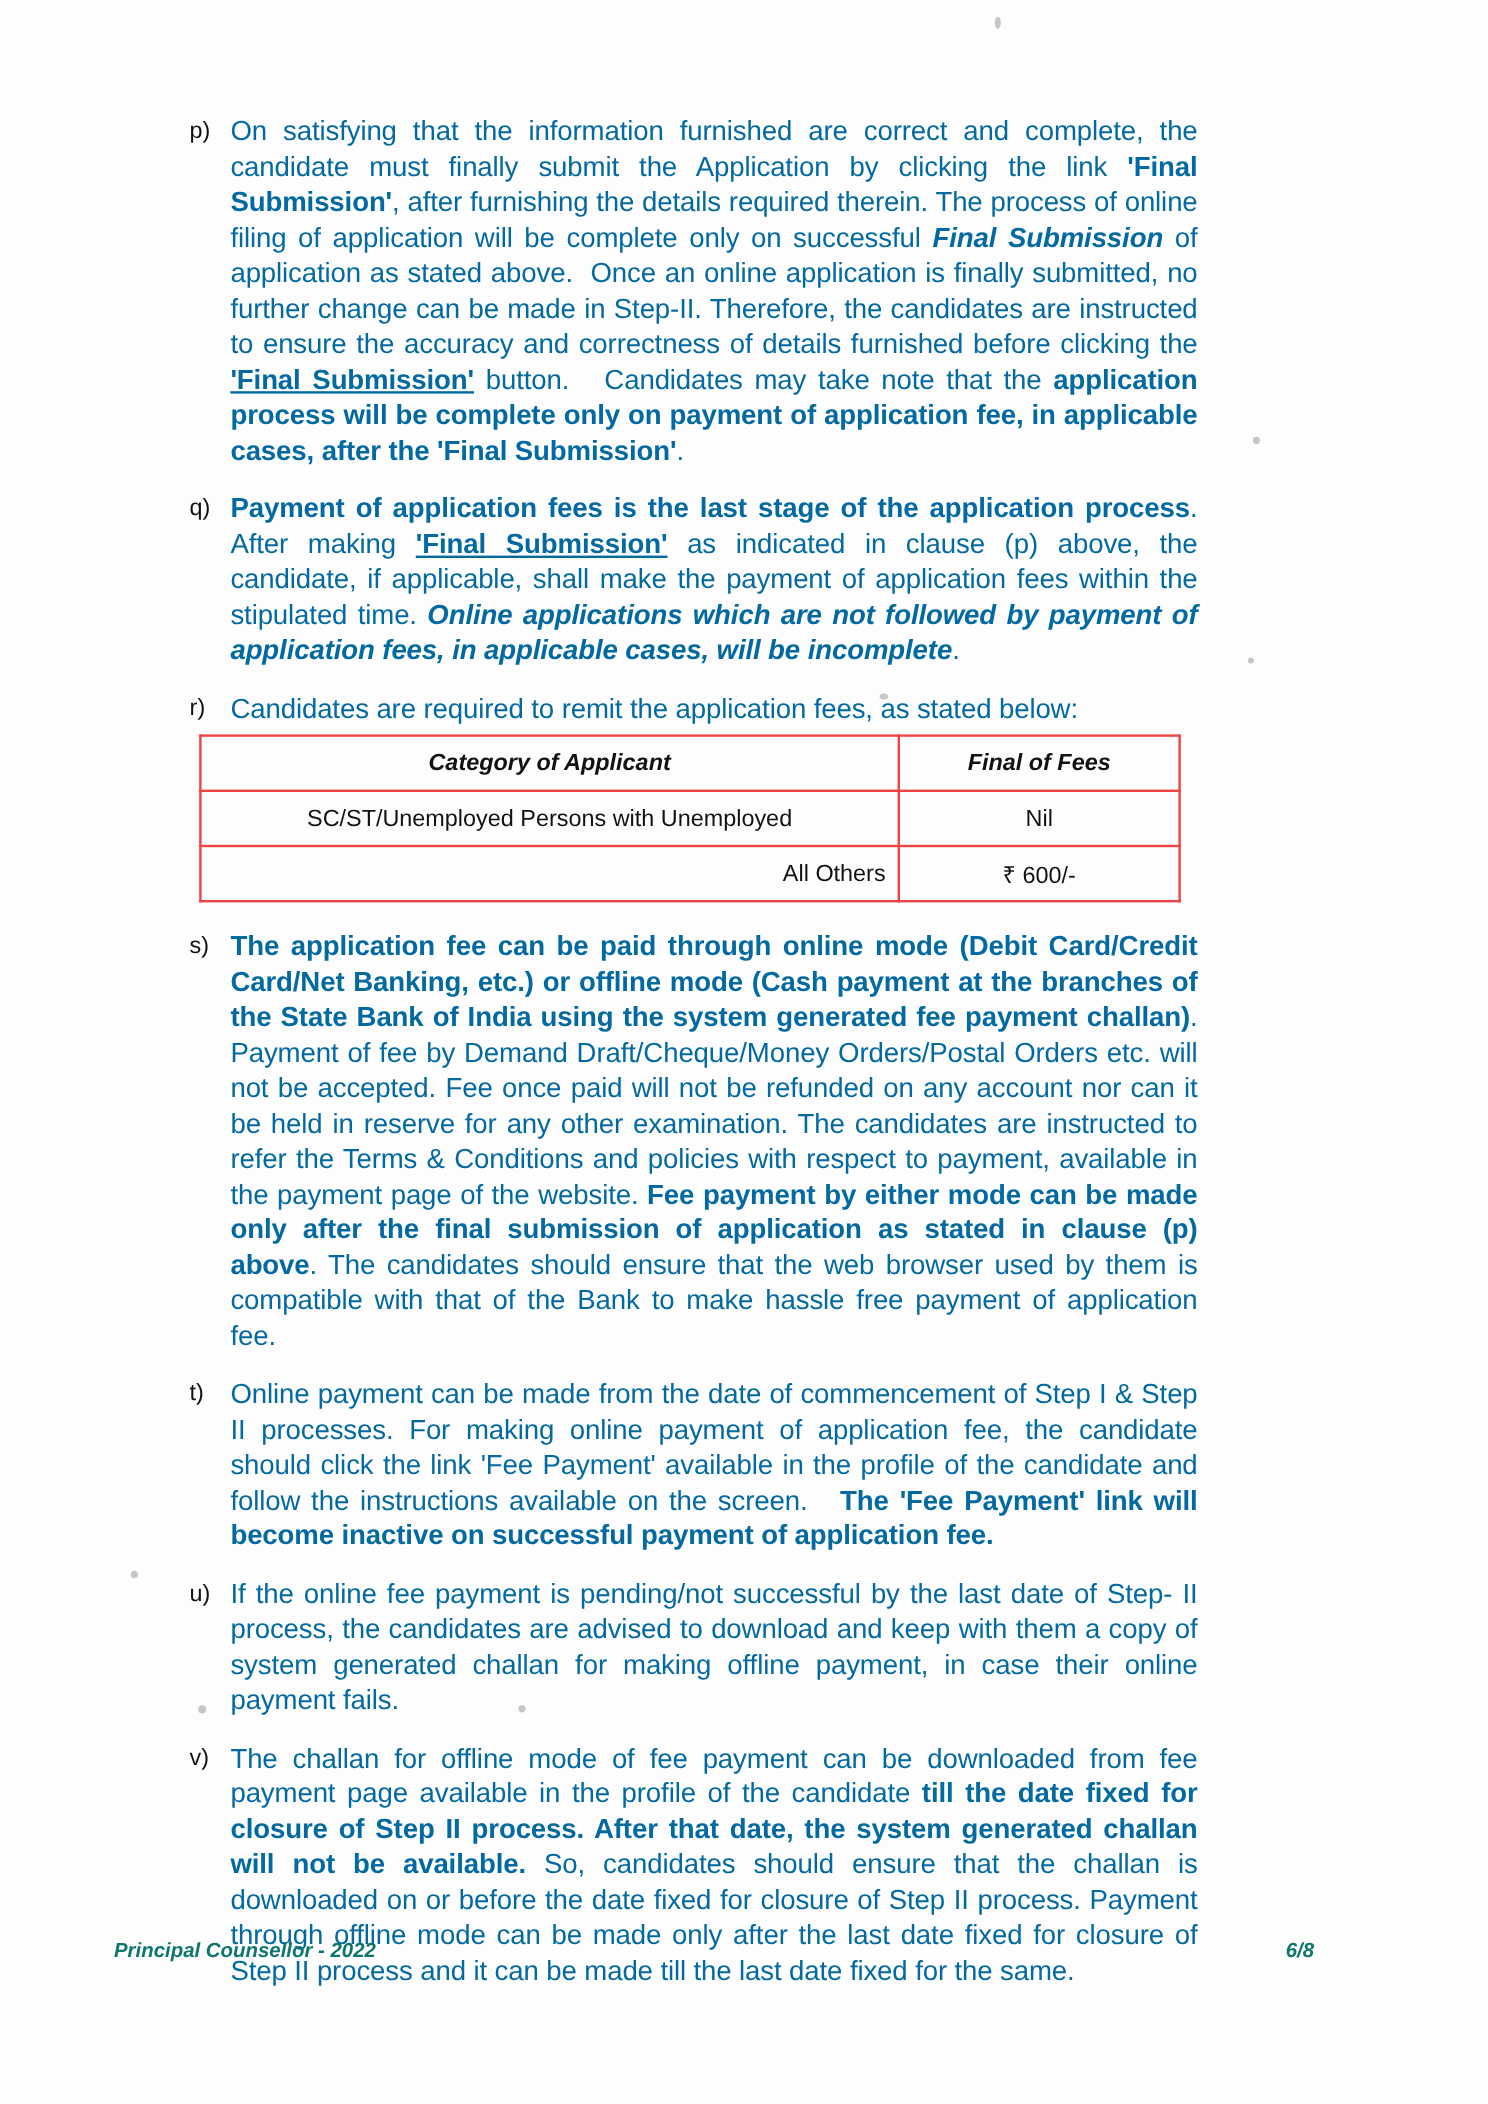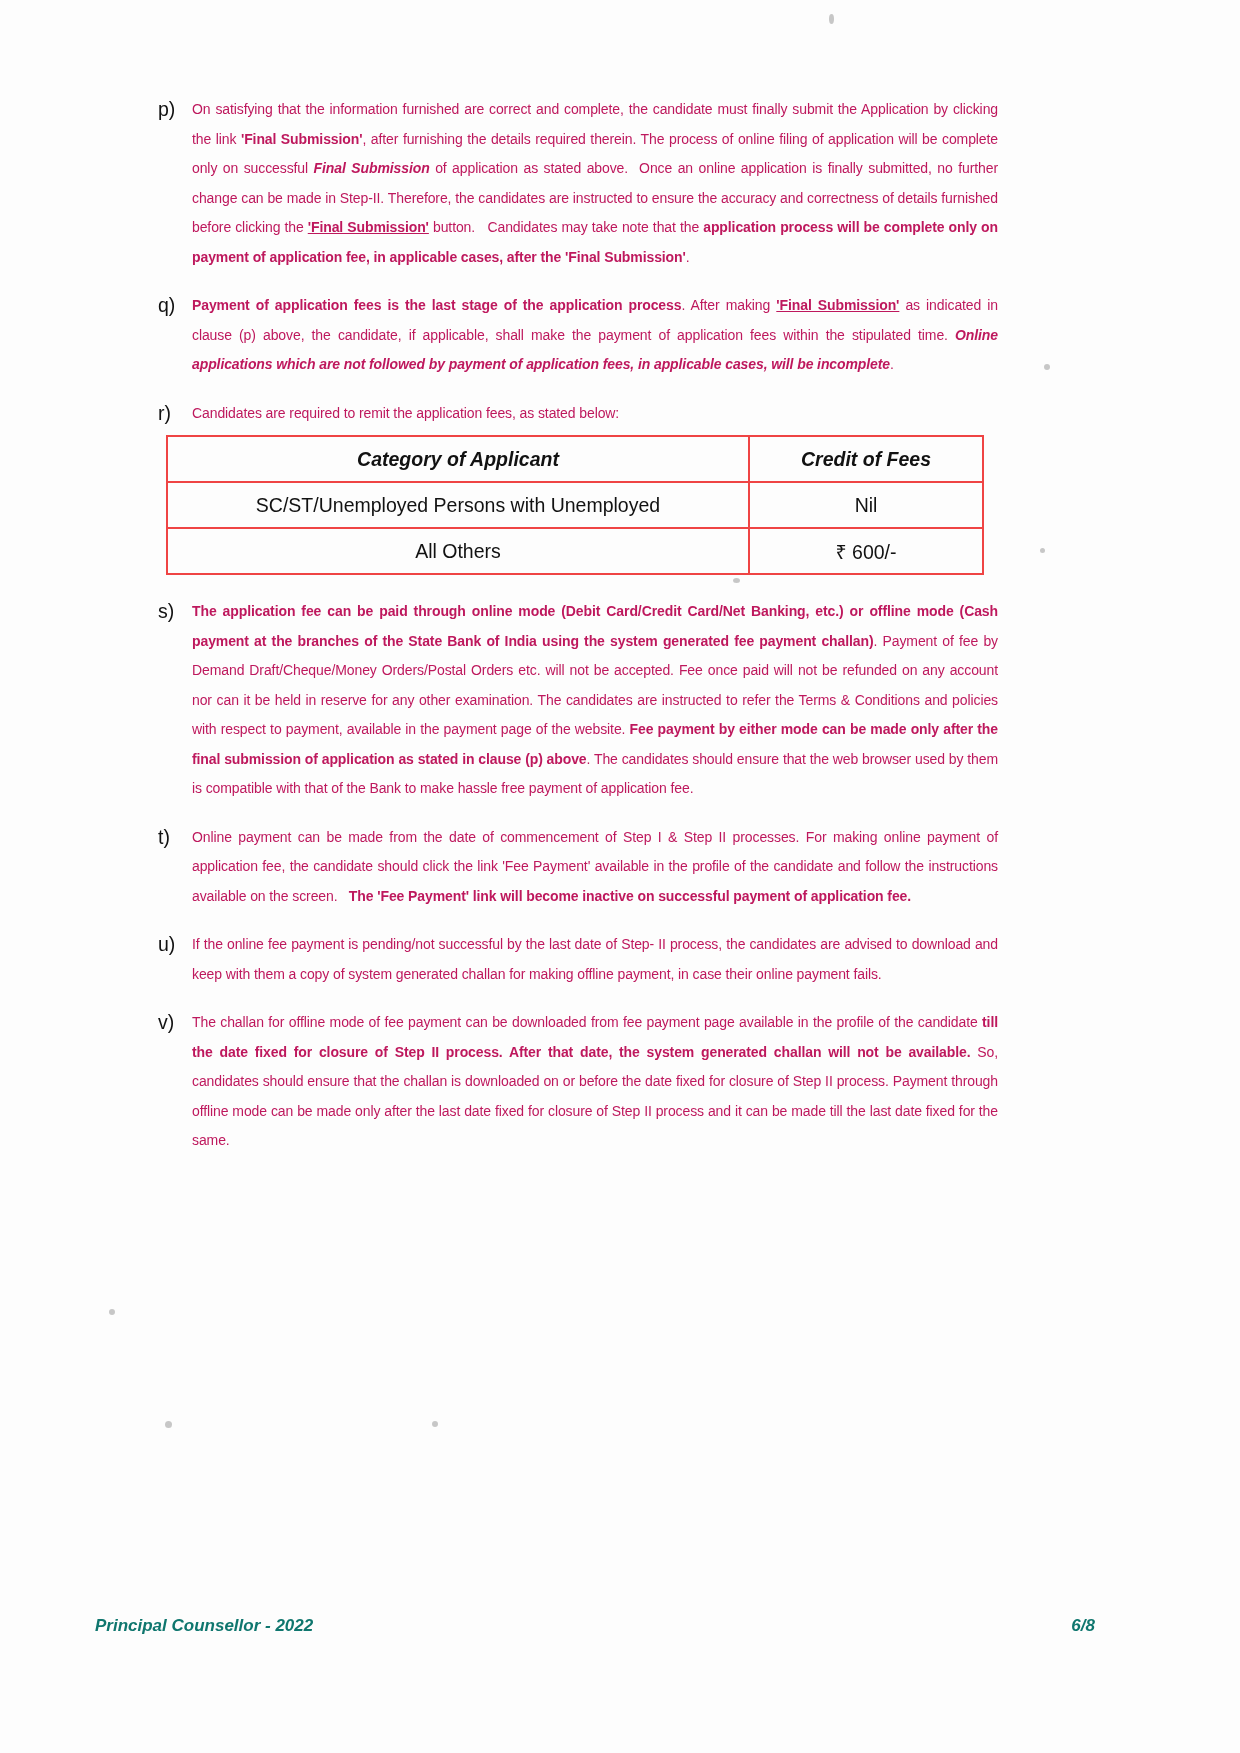--- a/index.html
+++ b/index.html
@@ -35,25 +35,25 @@
   }
   .clause-marker {
     width: 34px;
     flex: 0 0 34px;
     font-size: 19.5px;
     line-height: 29.5px;
     color: #121212;
   }
   .clause-body {
     flex: 1 1 auto;
-    font-size: 14px;
+    font-size: 23px;
     line-height: 29.5px;
     text-align: justify;
     text-justify: inter-word;
-    color: #be185d;
+    color: #0369a1;
     letter-spacing: -0.1px;
   }
   .clause-body.nojustify {
     text-align: left;
   }
   b, strong { font-weight: 700; }
   .bi { font-weight: 700; font-style: italic; }
   .u { text-decoration: underline; font-weight: 700; }
   .fee-table-wrap {
     margin-top: 7px;
@@ -138,30 +138,30 @@
     <div class="clause" style="margin-bottom:0;">
       <div class="clause-marker">r)</div>
       <div class="clause-body nojustify">Candidates are required to remit the application fees, as stated below:</div>
     </div>
 
     <div class="fee-table-wrap">
       <table class="fee-table">
         <thead>
           <tr>
             <th class="col-cat">Category of Applicant</th>
-            <th class="col-amt">Credit of Fees</th>
+            <th class="col-amt">Final of Fees</th>
           </tr>
         </thead>
         <tbody>
           <tr>
             <td class="col-cat">SC/ST/Unemployed Persons with Unemployed</td>
             <td class="col-amt">Nil</td>
           </tr>
           <tr>
-            <td class="col-cat" style="text-align:center; margin-top:48px;">All Others</td>
+            <td class="col-cat" style="text-align:right; margin-top:48px;">All Others</td>
             <td class="col-amt">₹ 600/-</td>
           </tr>
         </tbody>
       </table>
     </div>
 
     <div class="clause" style="margin-top:22px;">
       <div class="clause-marker">s)</div>
       <div class="clause-body"><b>The application fee can be paid through online mode (Debit Card/Credit Card/Net Banking, etc.) or offline mode (Cash payment at the branches of the State Bank of India using the system generated fee payment challan)</b>. Payment of fee by Demand Draft/Cheque/Money Orders/Postal Orders etc. will not be accepted. Fee once paid will not be refunded on any account nor can it be held in reserve for any other examination. The candidates are instructed to refer the Terms &amp; Conditions and policies with respect to payment, available in the payment page of the website. <b>Fee payment by either mode can be made only after the final submission of application as stated in clause (p) above</b>. The candidates should ensure that the web browser used by them is compatible with that of the Bank to make hassle free payment of application fee.</div>
     </div>

